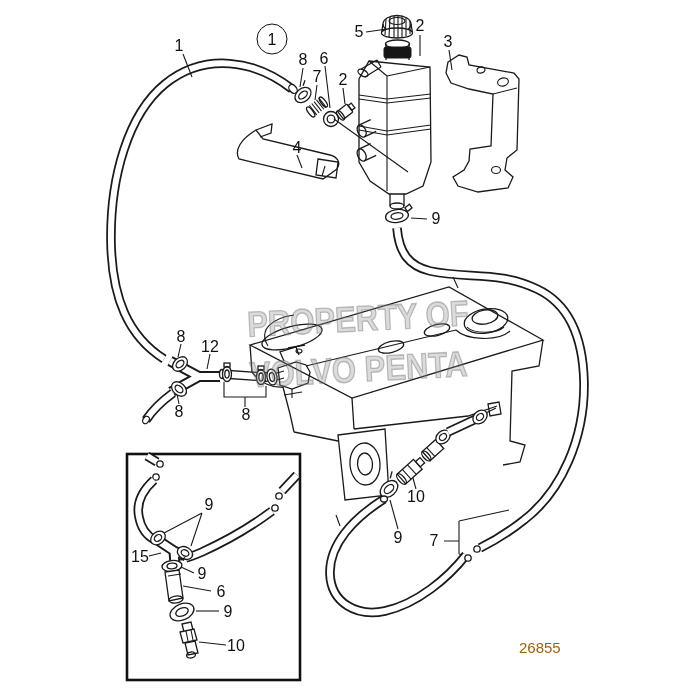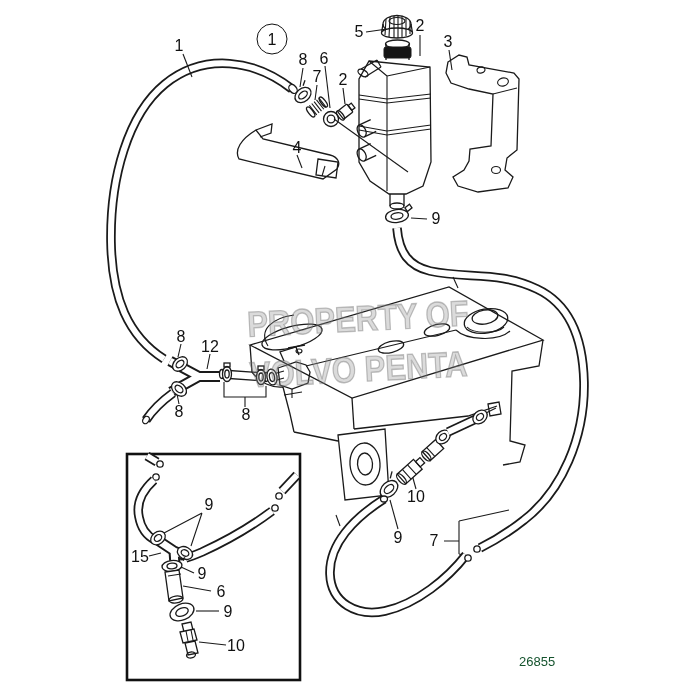--- a/index.html
+++ b/index.html
@@ -8,21 +8,21 @@
   #art{position:absolute;left:0;top:0;}
   .callout{position:absolute;transform:translate(-50%,-50%);font-size:16px;color:#111;
            font-family:"Liberation Sans",sans-serif;white-space:nowrap;}
   .circled{border:1.7px solid #111;border-radius:50%;width:29px;height:29px;
            line-height:29px;text-align:center;transform:translate(-50%,-50%);}
   #watermark{position:absolute;left:246px;top:300px;width:260px;
              transform:rotate(-3deg) scale(1,1.15);transform-origin:left top;
              font-weight:800;font-size:31px;line-height:44px;letter-spacing:0px;
              color:rgba(135,135,135,0.30);-webkit-text-stroke:1.2px rgba(110,110,110,0.42);
              text-align:left;user-select:none;}
-  #drawing-number{position:absolute;left:519px;top:654px;font-size:13px;color:#14532d;
+  #drawing-number{position:absolute;left:519px;top:639px;font-size:15px;color:#a16207;
                   font-family:"Liberation Sans",sans-serif;}
   svg .ln{fill:none;stroke:#1a1a1a;stroke-width:1.3;}
   svg .thin{fill:none;stroke:#1a1a1a;stroke-width:1.1;}
   svg .ho{fill:none;stroke:#1a1a1a;stroke-width:9.5;}
   svg .hi{fill:none;stroke:#ffffff;stroke-width:6;}
   svg .to{fill:none;stroke:#1a1a1a;stroke-width:11;}
   svg .ti{fill:none;stroke:#ffffff;stroke-width:7;}
   svg .wh{fill:#ffffff;stroke:#1a1a1a;stroke-width:1.3;}
   svg .blk{fill:#151515;stroke:#1a1a1a;stroke-width:1;}
 </style>

